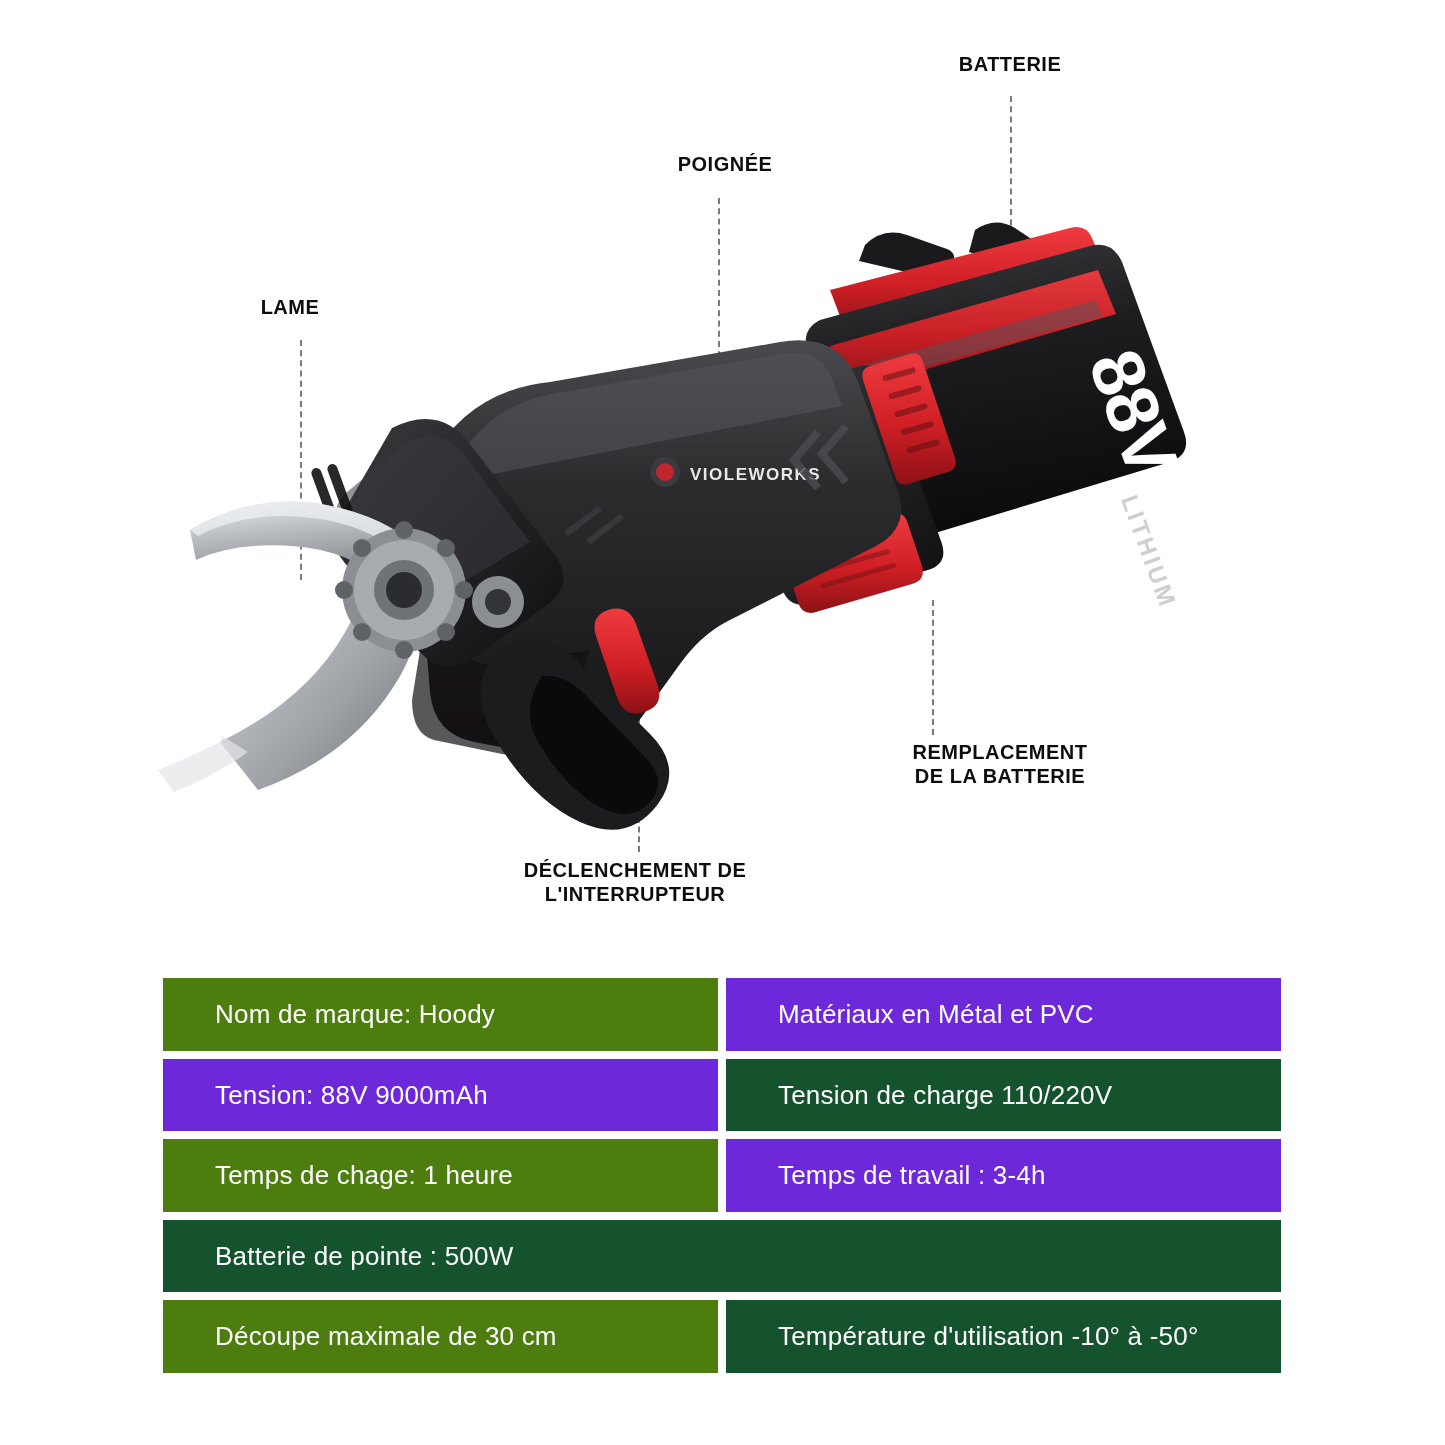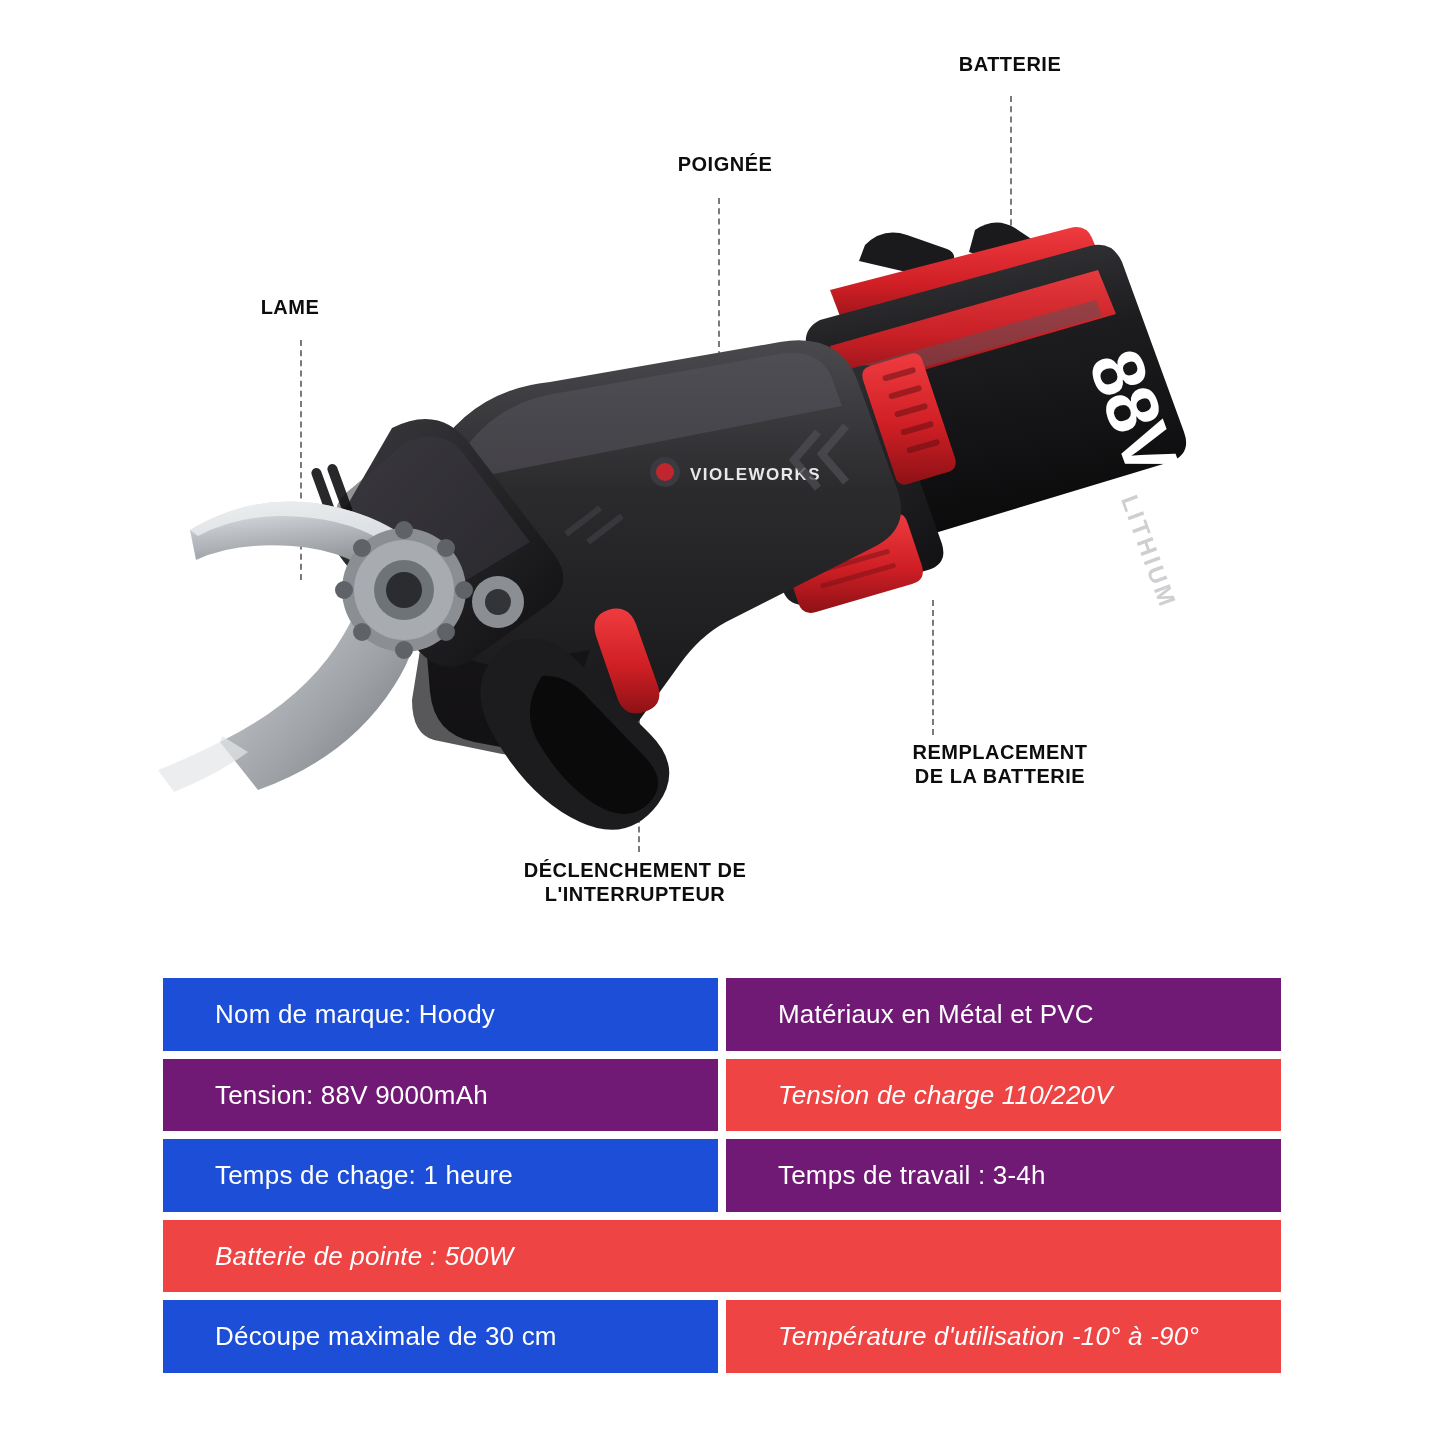--- a/index.html
+++ b/index.html
@@ -64,23 +64,23 @@
   }
   .spec-cell {
     flex: 1 1 0;
     color: #ffffff;
     font-size: 26px;
     padding: 22px 0 22px 52px;
     box-sizing: border-box;
     line-height: 1.1;
     letter-spacing: .2px;
   }
-  .spec-cell.light { background: #1d4ed8; }
-  .spec-cell.dark  { background: #701a75; }
-  .spec-cell.deep  { background: #ef4444; font-style: italic; }
+  .spec-cell.light { background: #4d7c0f; }
+  .spec-cell.dark  { background: #6d28d9; }
+  .spec-cell.deep  { background: #14532d; }
 </style>
 </head>
 <body>
 
 <div id="diagram">
 
   <div class="callout-label" style="left:185px; top:295px; width:210px;">LAME</div>
 
   <div class="callout-label" style="left:600px; top:152px; width:250px;">POIGNÉE</div>
 
@@ -269,16 +269,16 @@
     <div class="spec-cell light">Temps de chage: 1 heure</div>
     <div class="spec-cell dark">Temps de travail : 3-4h</div>
   </div>
 
   <div class="spec-row">
     <div class="spec-cell deep">Batterie de pointe : 500W</div>
   </div>
 
   <div class="spec-row">
     <div class="spec-cell light">Découpe maximale de 30 cm</div>
-    <div class="spec-cell deep">Température d'utilisation -10° à -90°</div>
+    <div class="spec-cell deep">Température d'utilisation -10° à -50°</div>
   </div>
 
 </div>
 
 </body></html>

